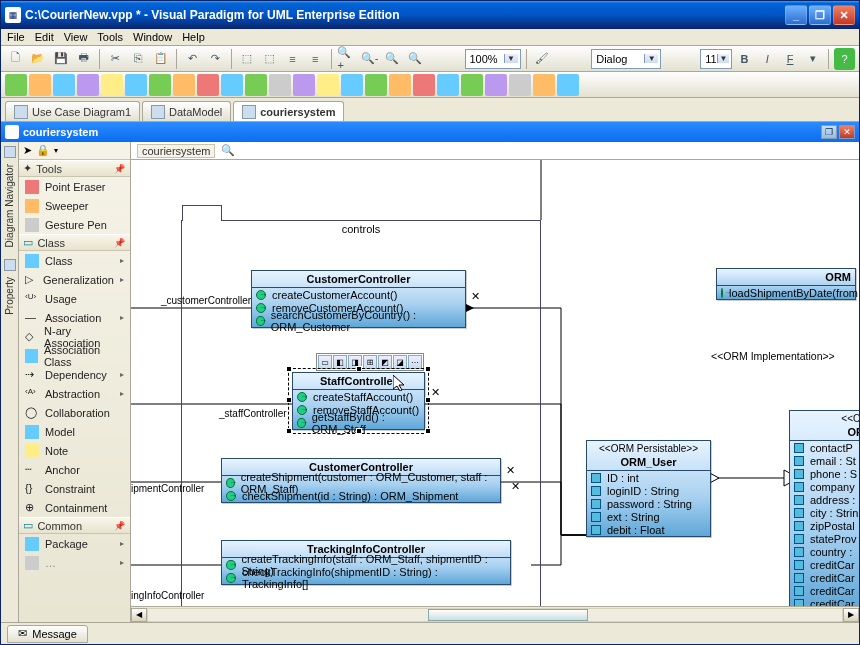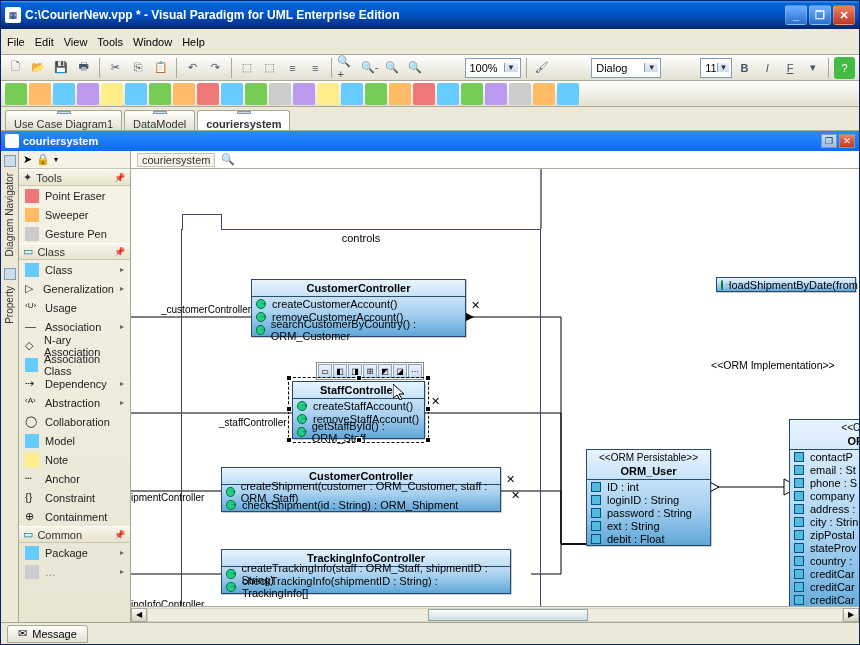--- a/index.html
+++ b/index.html
@@ -4,32 +4,32 @@
 <style>
   * { box-sizing: border-box; margin: 0; padding: 0; font-family: Tahoma, sans-serif; font-size: 11px; }
   body { width: 860px; height: 645px; overflow: hidden; background: #ece9d8; display: flex; flex-direction: column; border: 1px solid #0a246a; }
   
   .titlebar { height: 28px; background: linear-gradient(#0a246a,#3b6ea5,#0a246a); background: linear-gradient(to bottom,#0058e0 0%,#2a8aff 8%,#0a6dee 40%,#0a246a 100%); background: linear-gradient(to bottom,#3c9bff 0%,#0064d5 8%,#0054c7 50%,#0a246a 100%); display:flex; align-items:center; padding:0 4px; color:#fff; }
   .titlebar .icon { width:16px; height:16px; background:#fff; margin-right:4px; border-radius:2px; display:flex; align-items:center;justify-content:center; color:#0a246a; font-size:9px;}
   .titlebar .title-text { flex:1; font-weight:bold; font-size:12px; }
   .titlebar .winbtn { width:22px; height:20px; margin-left:2px; border-radius:3px; background:linear-gradient(#6fb0ff,#2a6fd0); border:1px solid #fff3; display:flex;align-items:center;justify-content:center; color:#fff; font-weight:bold; font-size:11px;}
   .titlebar .winbtn.close { background:linear-gradient(#f08060,#c0392b); }
   
-  .menubar { height:26px; background:#ece9d8; display:flex; align-items:center; padding:0 6px; gap:10px; border-bottom:1px solid #aca899;}
+  .menubar { height:17px; background:#ece9d8; display:flex; align-items:center; padding:0 6px; gap:10px; border-bottom:1px solid #aca899;}
   .menubar span { color:#000; cursor:default; }
   
   .toolbar { height:26px; background:linear-gradient(#fefefe,#e3e1d1); border-bottom:1px solid #aca899; display:flex; align-items:center; padding:0 4px; gap:2px; }
   .tbtn { width:22px; height:22px; border:1px solid transparent; border-radius:2px; display:flex; align-items:center; justify-content:center; color:#456; font-size:11px; }
   .tsep { width:1px; height:20px; background:#aca899; margin:0 3px;}
   .combo { height:20px; border:1px solid #7f9db9; background:#fff; display:flex; align-items:center; padding:0 2px 0 4px; min-width:50px;margin-left:37px;}
   .combo .cv { flex:1; }
   .combo .cd { width:14px; text-align:center; color:#333; background:linear-gradient(#eef,#cde); border-left:1px solid #7f9db9; font-size:8px;}
   
   .doctabs { height:24px; background:#ece9d8; display:flex; align-items:flex-end; padding:2px 4px 0; gap:2px; border-bottom:1px solid #aca899;}
-  .doctab { height:20px; padding:0 8px; display:flex; align-items:center; gap:4px; background:linear-gradient(#fefefe,#e3e1d1); border:1px solid #aca899; border-bottom:none; border-radius:3px 3px 0 0; color:#333;flex-direction:column;}
+  .doctab { height:20px; padding:0 8px; display:flex; align-items:center; gap:4px; background:linear-gradient(#fefefe,#e3e1d1); border:1px solid #aca899; border-bottom:none; border-radius:3px 3px 0 0; color:#333;}
   .doctab.active { background:#fff; font-weight:bold; }
   .tabicon { width:14px;height:14px; background:#cde; border:1px solid #89a; display:inline-block;}
   
   .inner-titlebar { height:20px; background:linear-gradient(to bottom,#2a8aff,#0a6dee); display:flex; align-items:center; padding:0 4px; color:#fff;}
   .inner-titlebar .title-text { flex:1; font-size:11px; font-weight:bold;}
   .iwbtn { width:16px;height:14px;margin-left:2px; background:linear-gradient(#cde,#9bd); border:1px solid #7f9db9; display:flex;align-items:center;justify-content:center;font-size:9px;color:#036;}
   .iwbtn.close{ background:linear-gradient(#f08060,#c0392b); color:#fff;}
   
   .main { flex:1; display:flex; min-height:0; }
   .side-tab { width:18px; background:#ece9d8; border-right:1px solid #aca899; display:flex; flex-direction:column; align-items:center; padding-top:4px;}
@@ -440,20 +440,21 @@
             <span class="attr-icon"></span>
             <span>ext : String</span>
           </div>
         <div class="row">
             <span class="attr-icon"></span>
             <span>debit : Float</span>
           </div>
       </div>
 
       <div class="uml" style="left:585px; top:108px; width:140px">
+        <div class="hdr" style="text-align:right">ORM</div>
         <div class="row">
             <span class="op-icon"></span>
             <span>loadShipmentByDate(from</span>
           </div>
       </div>
 
       <div class="anno" style="left:580px; top:190px">&lt;&lt;ORM Implementation&gt;&gt;</div>
 
       <div class="uml" style="left:658px; top:250px; width:80px">
         <div class="stereo" style="text-align:right">&lt;&lt;OR</div>

